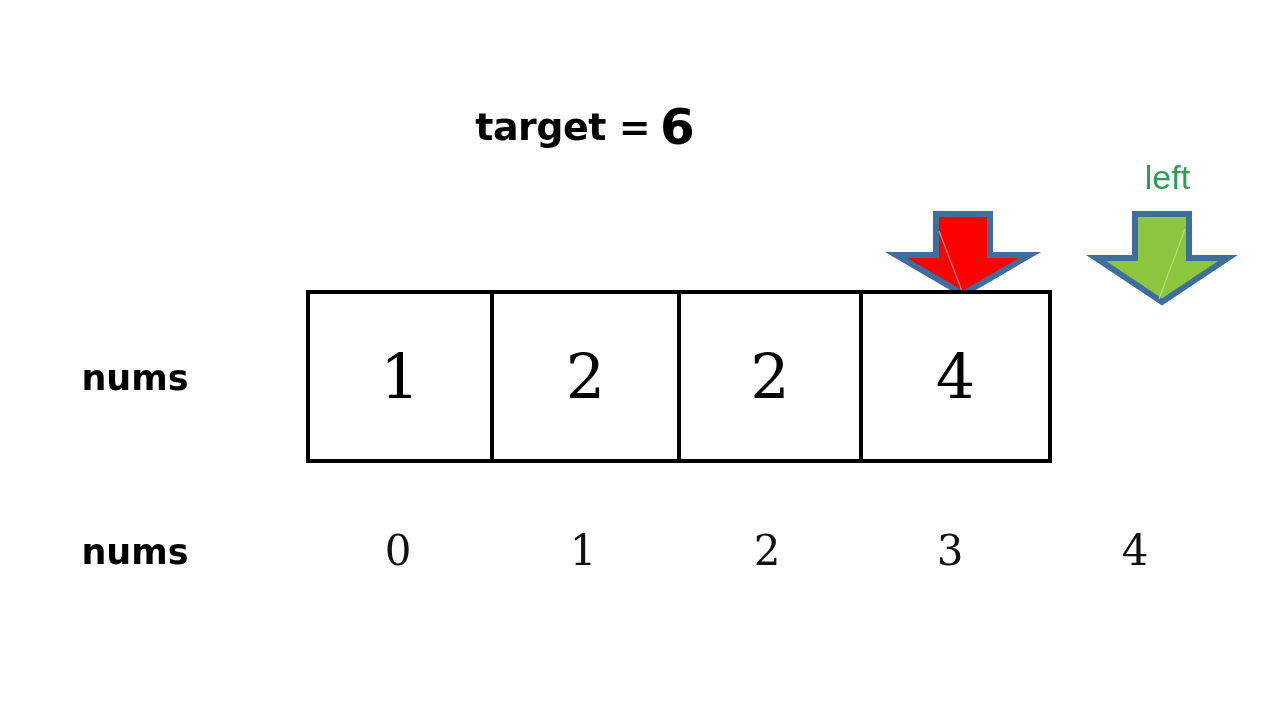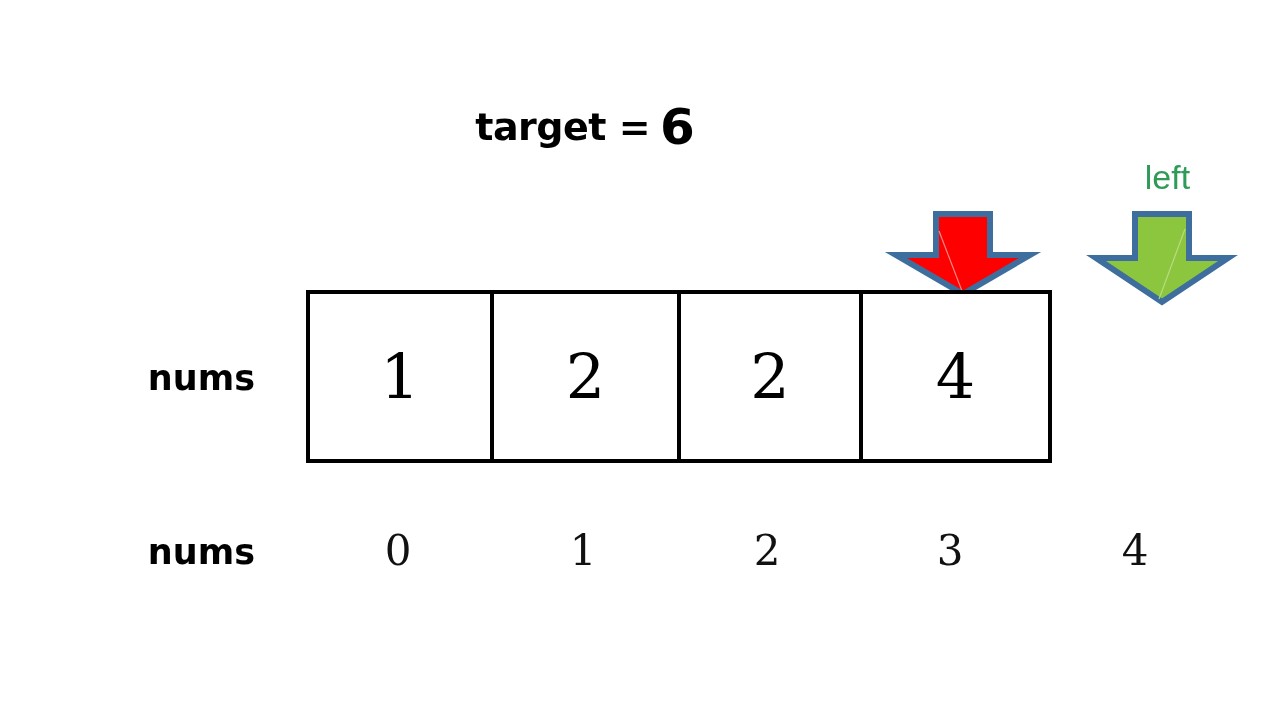--- a/index.html
+++ b/index.html
@@ -115,21 +115,21 @@
   }
 
   
   .row-label {
     position: absolute;
     font-family: "DejaVu Sans", sans-serif;
     font-weight: bold;
     font-size: 35px;
     color: #000000;
     white-space: nowrap;
-    text-align: right;
+    text-align: center;
     width: 240px;
     left: 15px;
   }
   #label-nums  { top: 358px; }
   #label-index { top: 532px; }
 
   
   #index-row {
     position: absolute;
     left: 306px;

